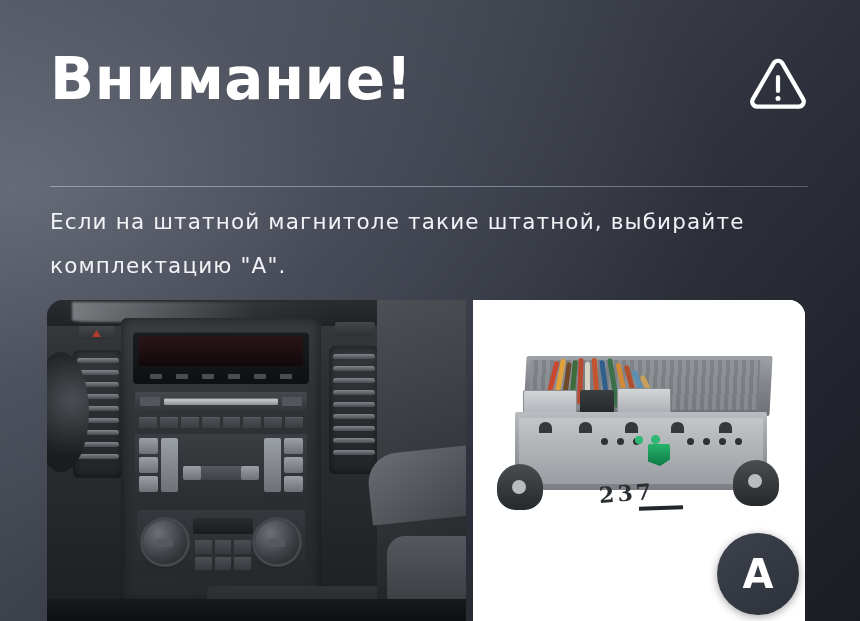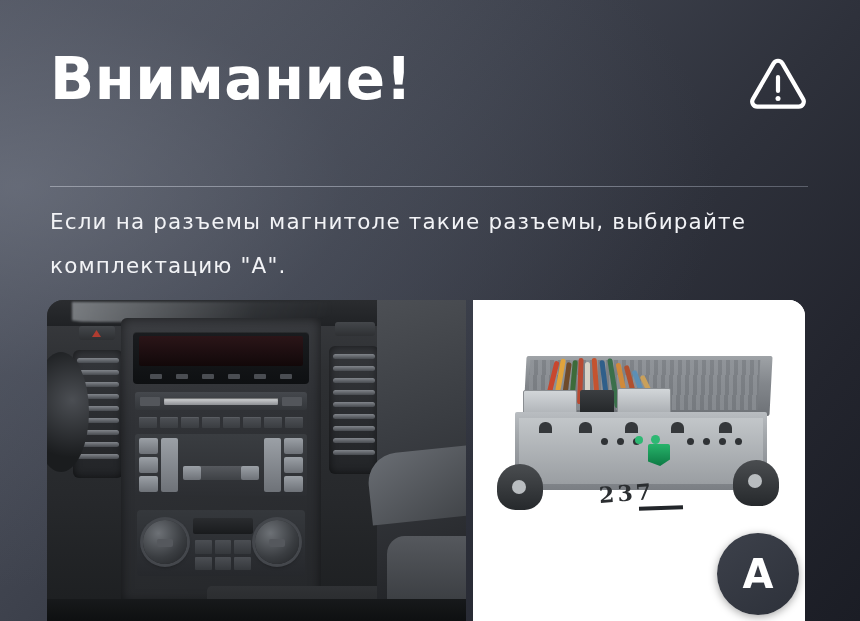--- a/index.html
+++ b/index.html
@@ -198,21 +198,21 @@
     <svg viewBox="0 0 60 56" fill="none" xmlns="http://www.w3.org/2000/svg">
       <path d="M25.6 6.4 L4.9 42.1 a5 5 0 0 0 4.3 7.5 h41.6 a5 5 0 0 0 4.3 -7.5 L34.4 6.4 a5 5 0 0 0 -8.8 0 Z" stroke="#ffffff" stroke-width="4.2" stroke-linejoin="round" fill="none"></path>
       <line x1="30" y1="20" x2="30" y2="34" stroke="#ffffff" stroke-width="4.2" stroke-linecap="round"></line>
       <circle cx="30" cy="41.5" r="2.5" fill="#ffffff"></circle>
     </svg>
   </div>
 
   <div class="divider"></div>
 
   <div class="body-text">
-    <div>Если на разъемы магнитоле такие разъемы, выбирайте</div>
+    <div>Если на штатной магнитоле такие штатной, выбирайте</div>
     <div>комплектацию "А".</div>
   </div>
 
   <div class="photos">
 
     <div class="photo photo-left">
       <div class="dash">
         <div class="dash-top-panel">
           <div class="dash-glare"></div>
         </div>

